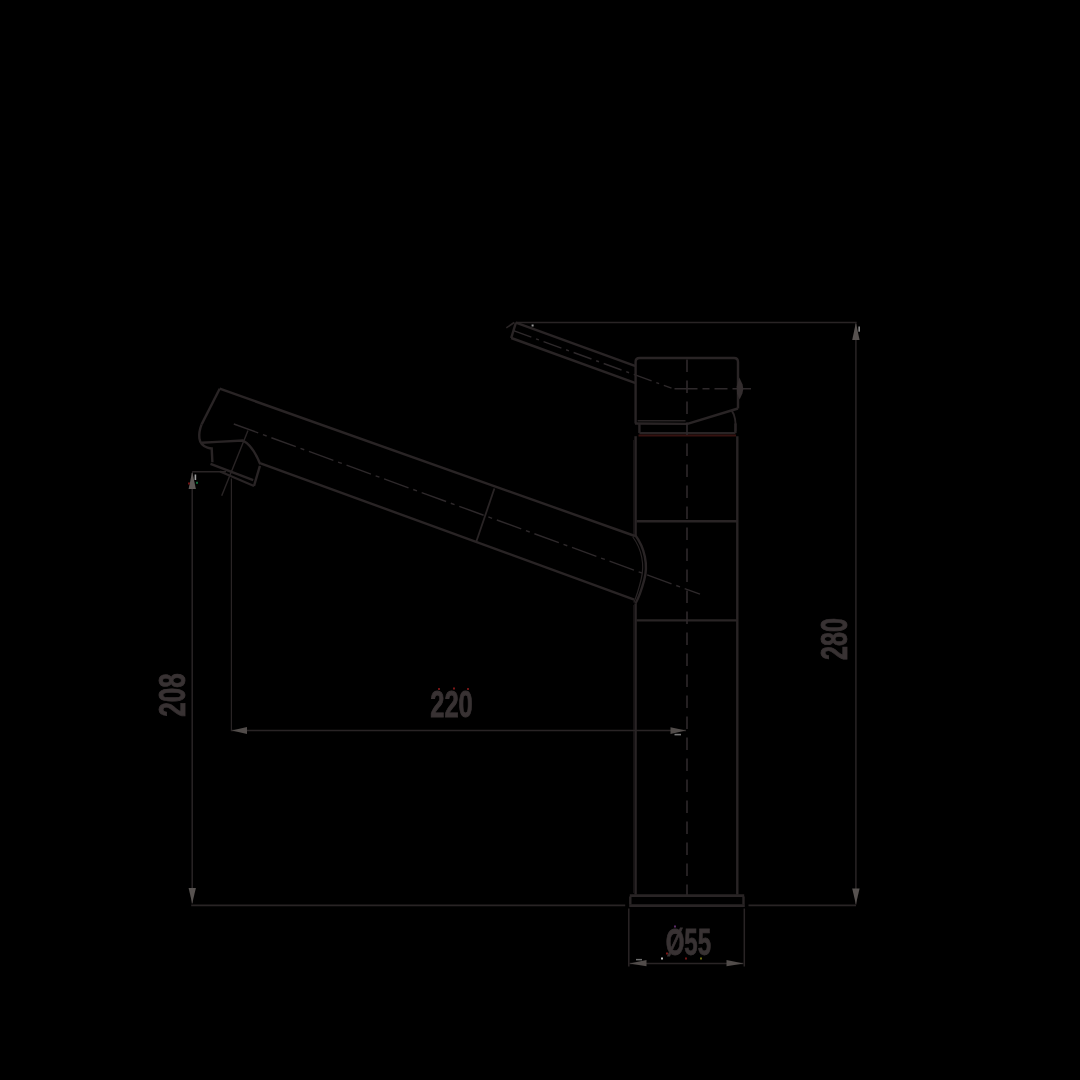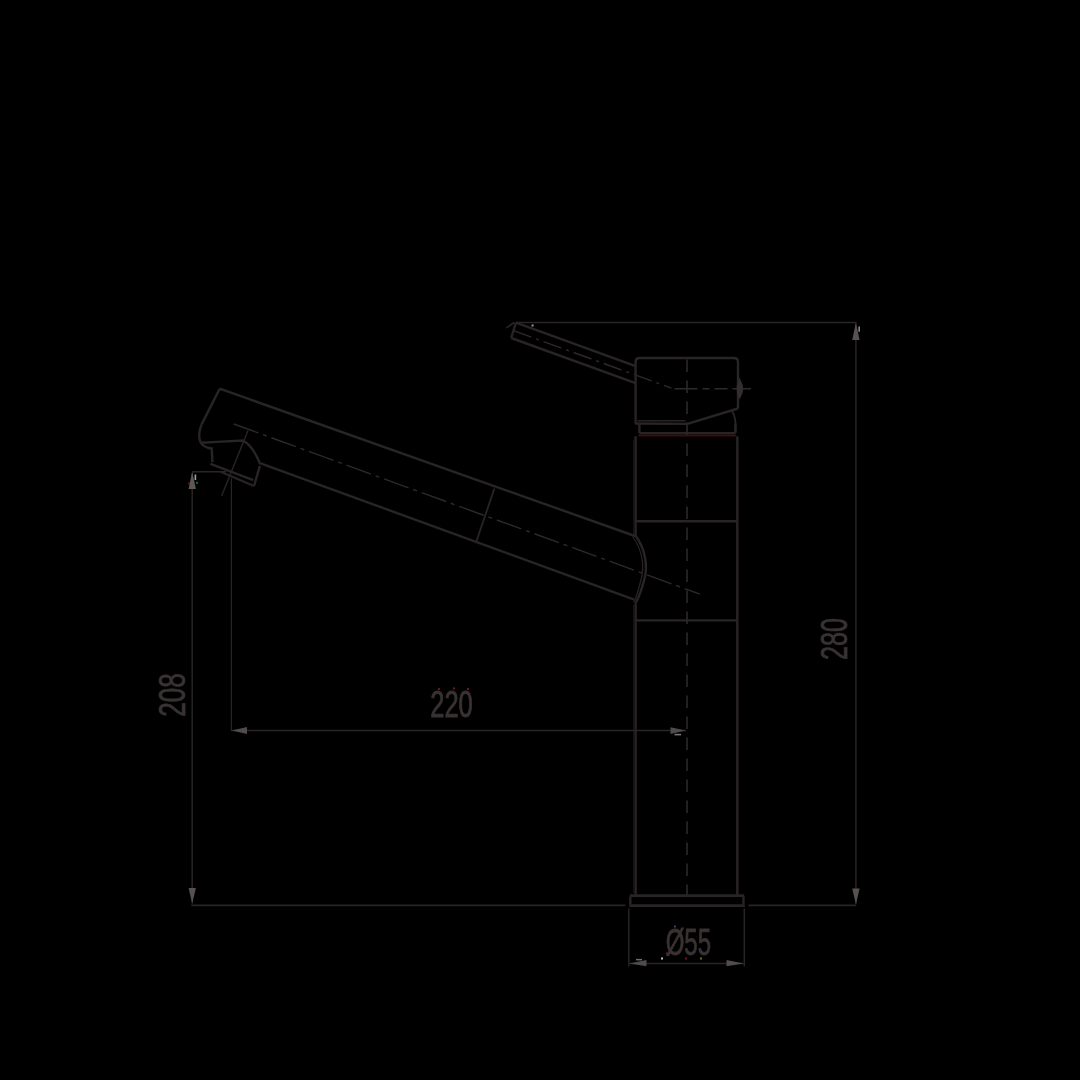--- a/index.html
+++ b/index.html
@@ -1,16 +1,16 @@
 <!DOCTYPE html>
 <html><head>
 <meta charset="utf-8">
 <style>
   html,body{margin:0;padding:0;background:#000;}
-  #wrap{width:1080px;height:1080px;background:#22c55e;position:relative;overflow:hidden;}
+  #wrap{width:1080px;height:1080px;background:#22c55e;position:relative;overflow:hidden;font-weight:bold;}
   svg{display:block;}
   text{font-family:"Liberation Sans", sans-serif;}
 </style>
 </head>
 <body>
 <div id="wrap">
 <svg width="1080" height="1080" viewBox="0 0 1080 1080">
   <rect x="0" y="0" width="1080" height="1080" fill="#000000"></rect>
   <g stroke="#292425" stroke-width="2.4" fill="none" stroke-linecap="butt">
 

